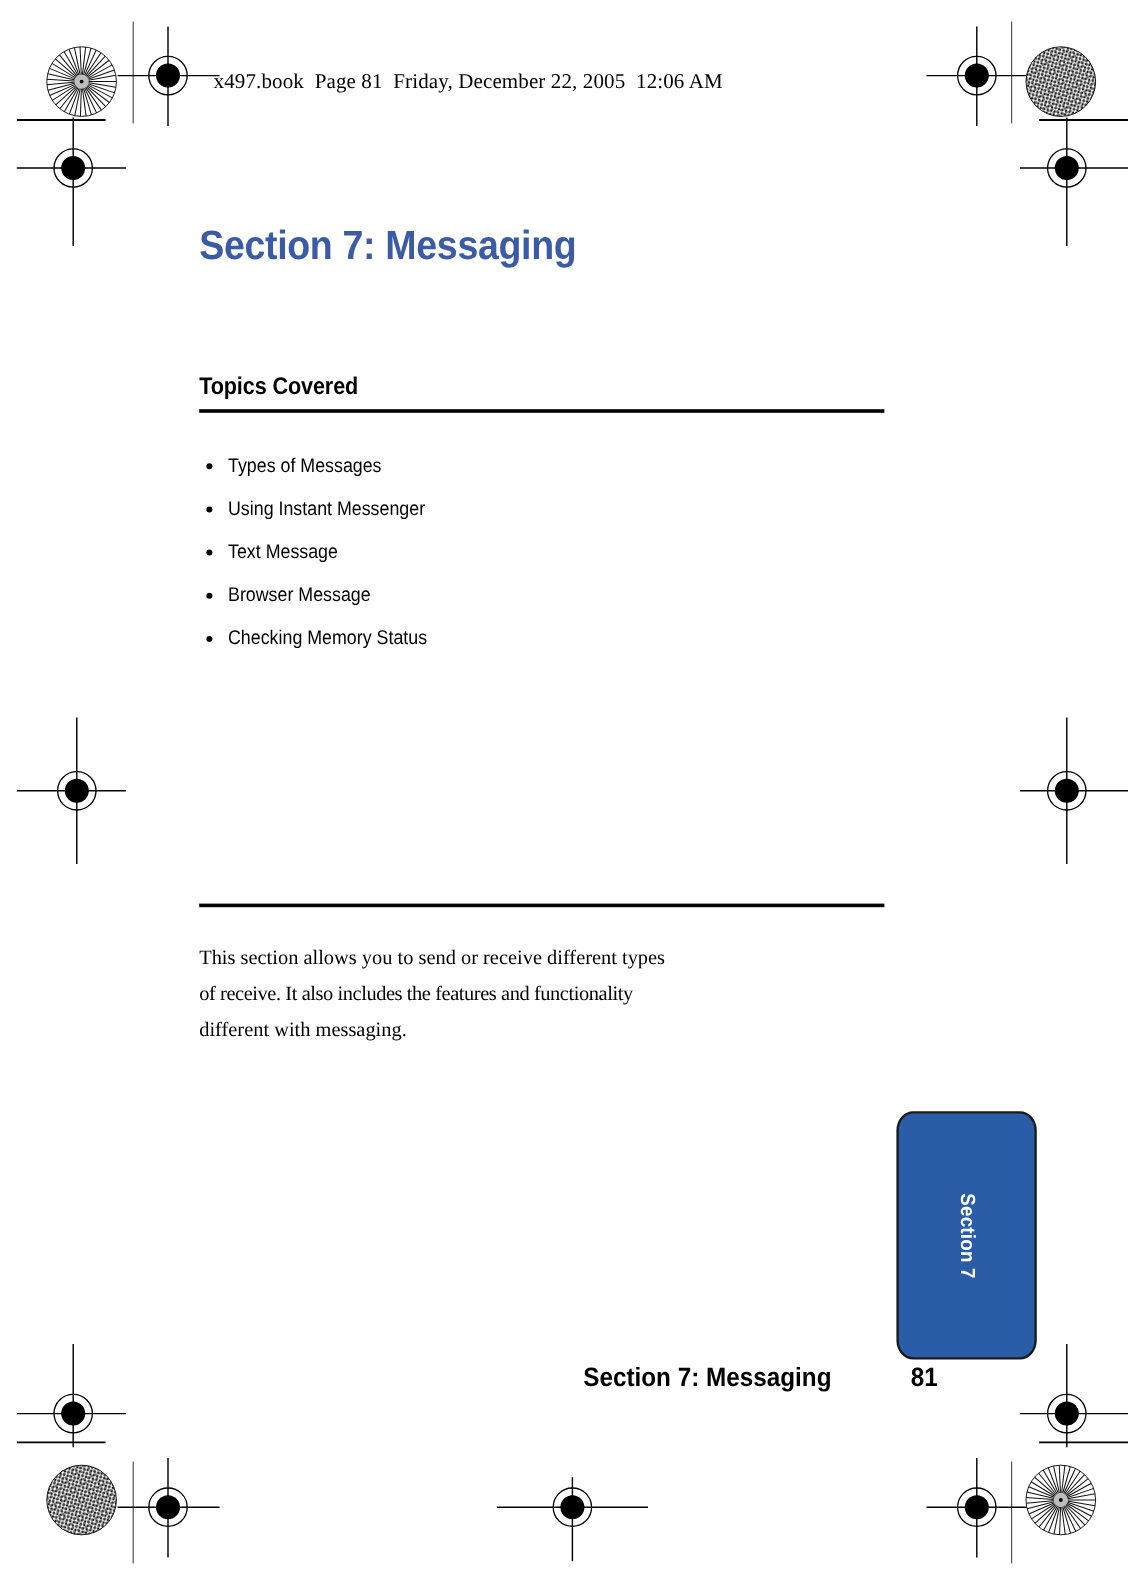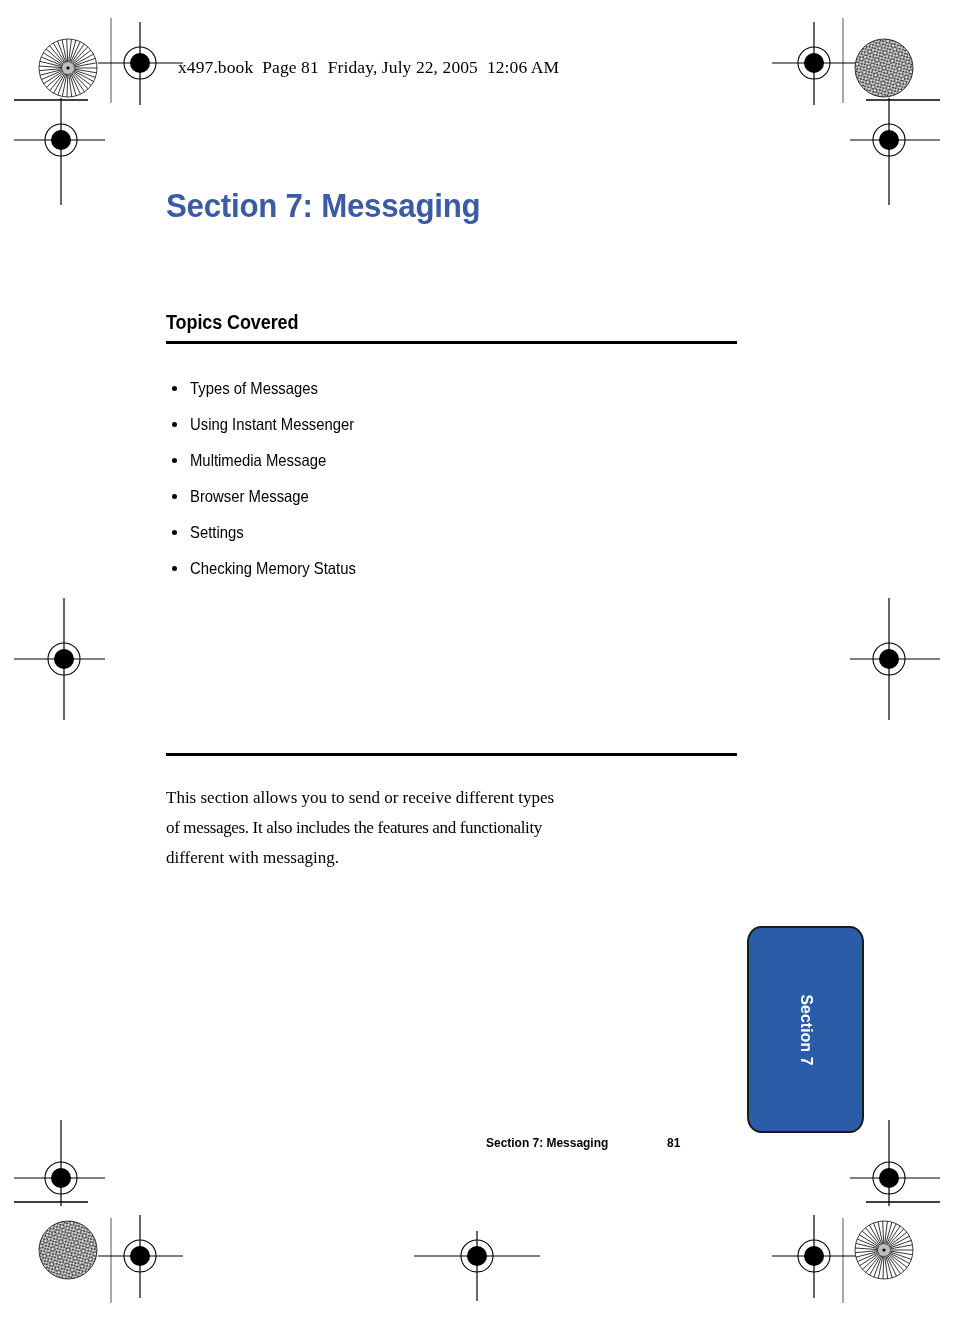--- a/index.html
+++ b/index.html
@@ -135,21 +135,21 @@
   .body-copy .ln { display: block; white-space: nowrap; }
   .body-copy .ln2 { letter-spacing: -0.35px; }
 
   
   .doc-footer {
     position: absolute;
     left: 486px;
     top: 1135px;
     font-family: "Liberation Sans", sans-serif;
     font-weight: bold;
-    font-size: 13px;
+    font-size: 22px;
     color: #000;
     white-space: nowrap;
   }
   .doc-footer .ftr-title {
     display: inline-block;
     transform: scaleX(0.92);
     transform-origin: left center;
   }
   .doc-footer .ftr-page {
     display: inline-block;
@@ -352,62 +352,58 @@
     <use href="#moiremark" x="884" y="68"></use>
   </g>
   <g>
     <use href="#moiremark" x="68" y="1250"></use>
   </g>
   <g>
     <use href="#starmark" x="884" y="1250"></use>
   </g>
 </svg>
 
-<div class="doc-header">x497.book  Page 81  Friday, July 22, 2005  12:06 AM</div>
+<div class="doc-header">x497.book  Page 81  Friday, December 22, 2005  12:06 AM</div>
 
 <div class="content">
 
   <h1 class="section-title">Section 7: Messaging</h1>
 
   <h2 class="topics-heading">Topics Covered</h2>
 
   <div class="rule rule-top"></div>
 
   <ul class="topics-list">
     <li>
       <span class="bullet"></span>
       <span class="label">Types of Messages</span>
     </li>
     <li>
       <span class="bullet"></span>
       <span class="label">Using Instant Messenger</span>
     </li>
     <li>
       <span class="bullet"></span>
-      <span class="label">Multimedia Message</span>
+      <span class="label">Text Message</span>
     </li>
     <li>
       <span class="bullet"></span>
       <span class="label">Browser Message</span>
     </li>
     <li>
       <span class="bullet"></span>
-      <span class="label">Settings</span>
-    </li>
-    <li>
-      <span class="bullet"></span>
       <span class="label">Checking Memory Status</span>
     </li>
   </ul>
 
   <div class="rule rule-bottom"></div>
 
   <p class="body-copy">
     <span class="ln">This section allows you to send or receive different types</span>
-    <span class="ln ln2">of messages. It also includes the features and functionality</span>
+    <span class="ln ln2">of receive. It also includes the features and functionality</span>
     <span class="ln">different with messaging.</span>
   </p>
 
 </div>
 
 <div class="section-tab">
   <span class="tab-label">Section 7</span>
 </div>
 
 <div class="doc-footer">

